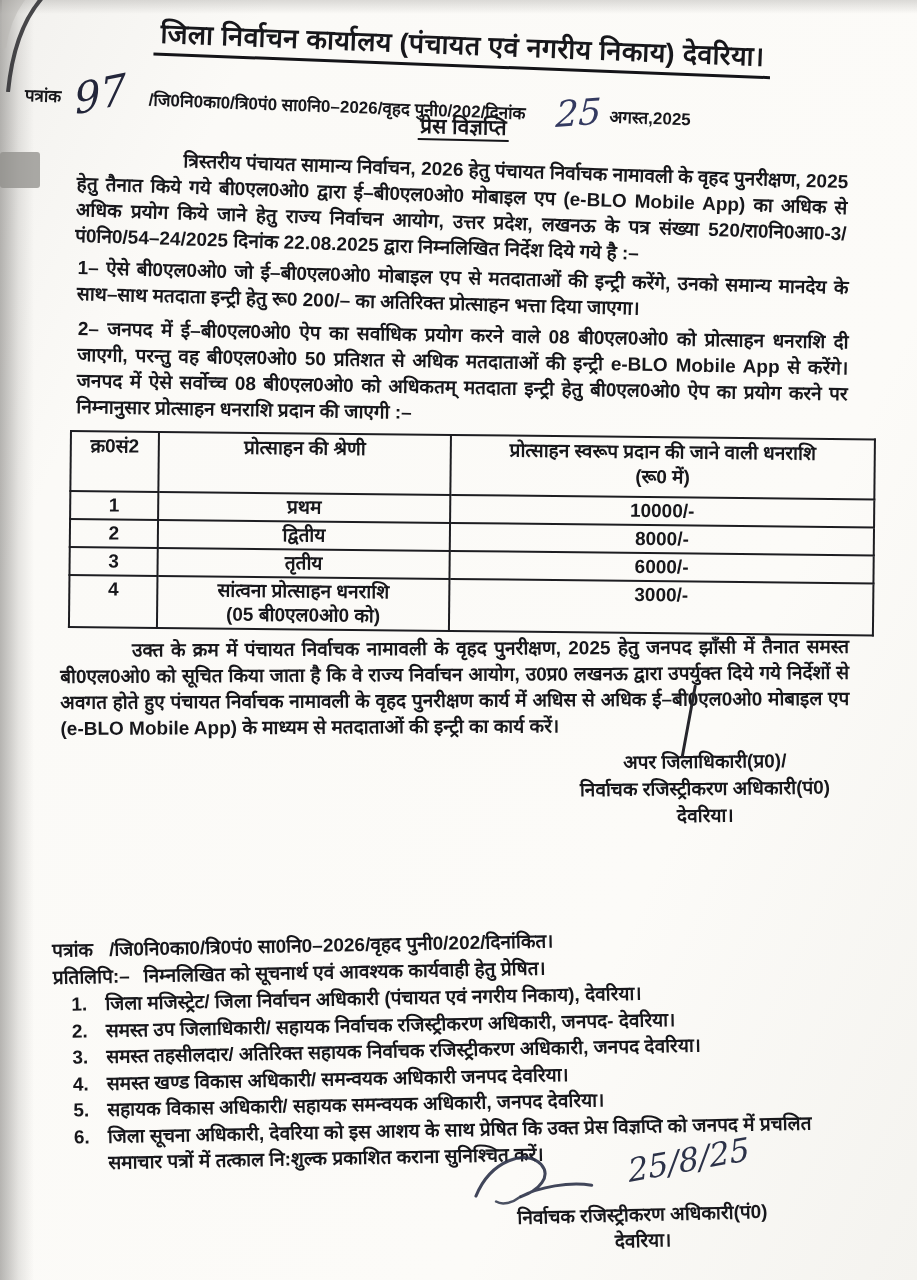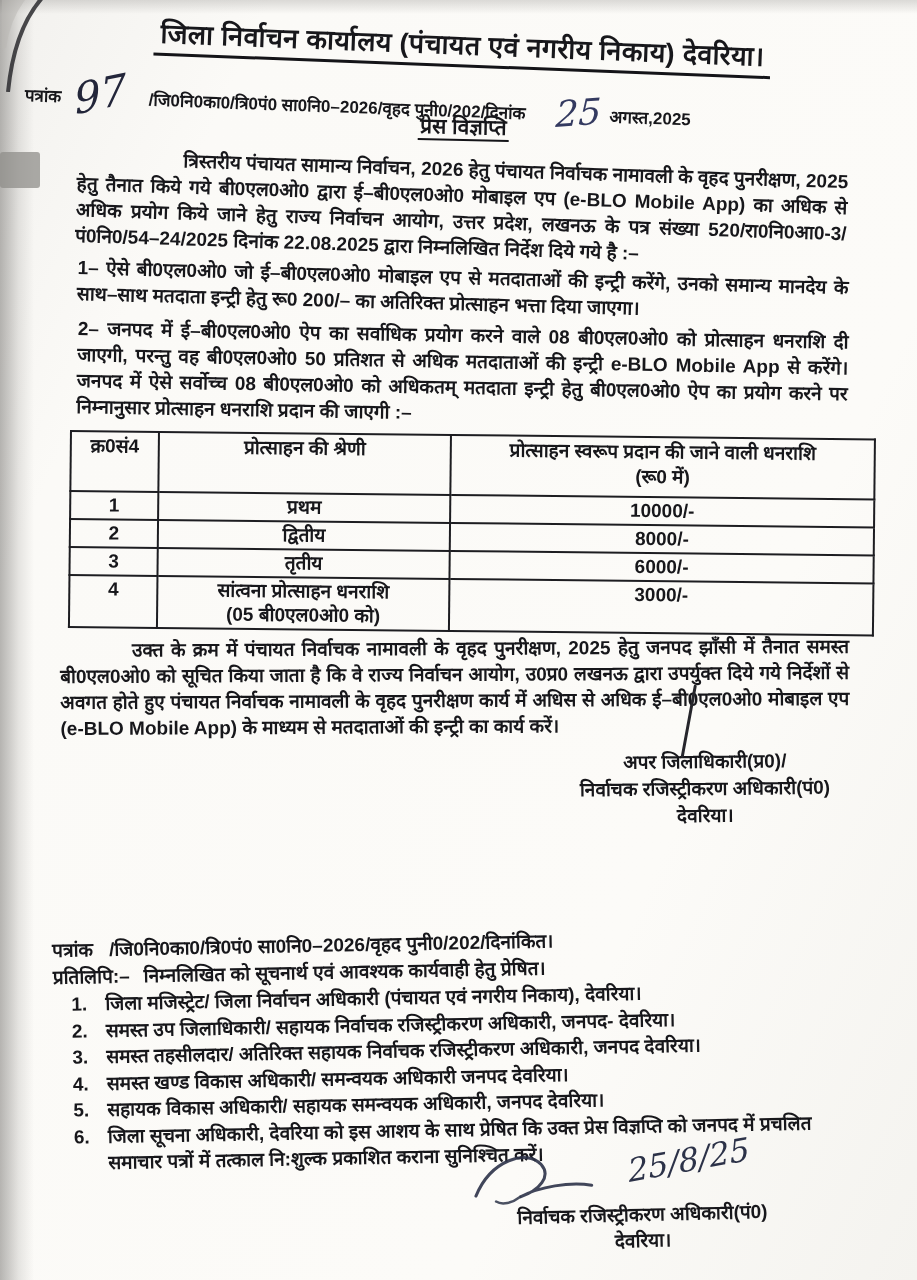--- a/index.html
+++ b/index.html
@@ -112,21 +112,21 @@
     <div class="para point2">2– जनपद में ई–बी0एल0ओ0 ऐप का सर्वाधिक प्रयोग करने वाले 08 बी0एल0ओ0 को प्रोत्साहन धनराशि दी जाएगी, परन्तु वह बी0एल0ओ0 50 प्रतिशत से अधिक मतदाताओं की इन्ट्री e-BLO Mobile App से करेंगे। जनपद में ऐसे सर्वोच्च 08 बी0एल0ओ0 को अधिकतम् मतदाता इन्ट्री हेतु बी0एल0ओ0 ऐप का प्रयोग करने पर निम्नानुसार प्रोत्साहन धनराशि प्रदान की जाएगी :–</div>
 
     <table class="blo">
       <colgroup>
           <col class="c1">
           <col class="c2">
           <col class="c3">
         </colgroup>
       <thead>
         <tr>
-          <th>क्र0सं4</th>
+          <th>क्र0सं2</th>
           <th>प्रोत्साहन की श्रेणी</th>
           <th>
             <div>प्रोत्साहन स्वरूप प्रदान की जाने वाली धनराशि</div>
             <div>(रू0 में)</div>
           </th>
         </tr>
       </thead>
       <tbody>
         <tr>
           <td>1</td>

